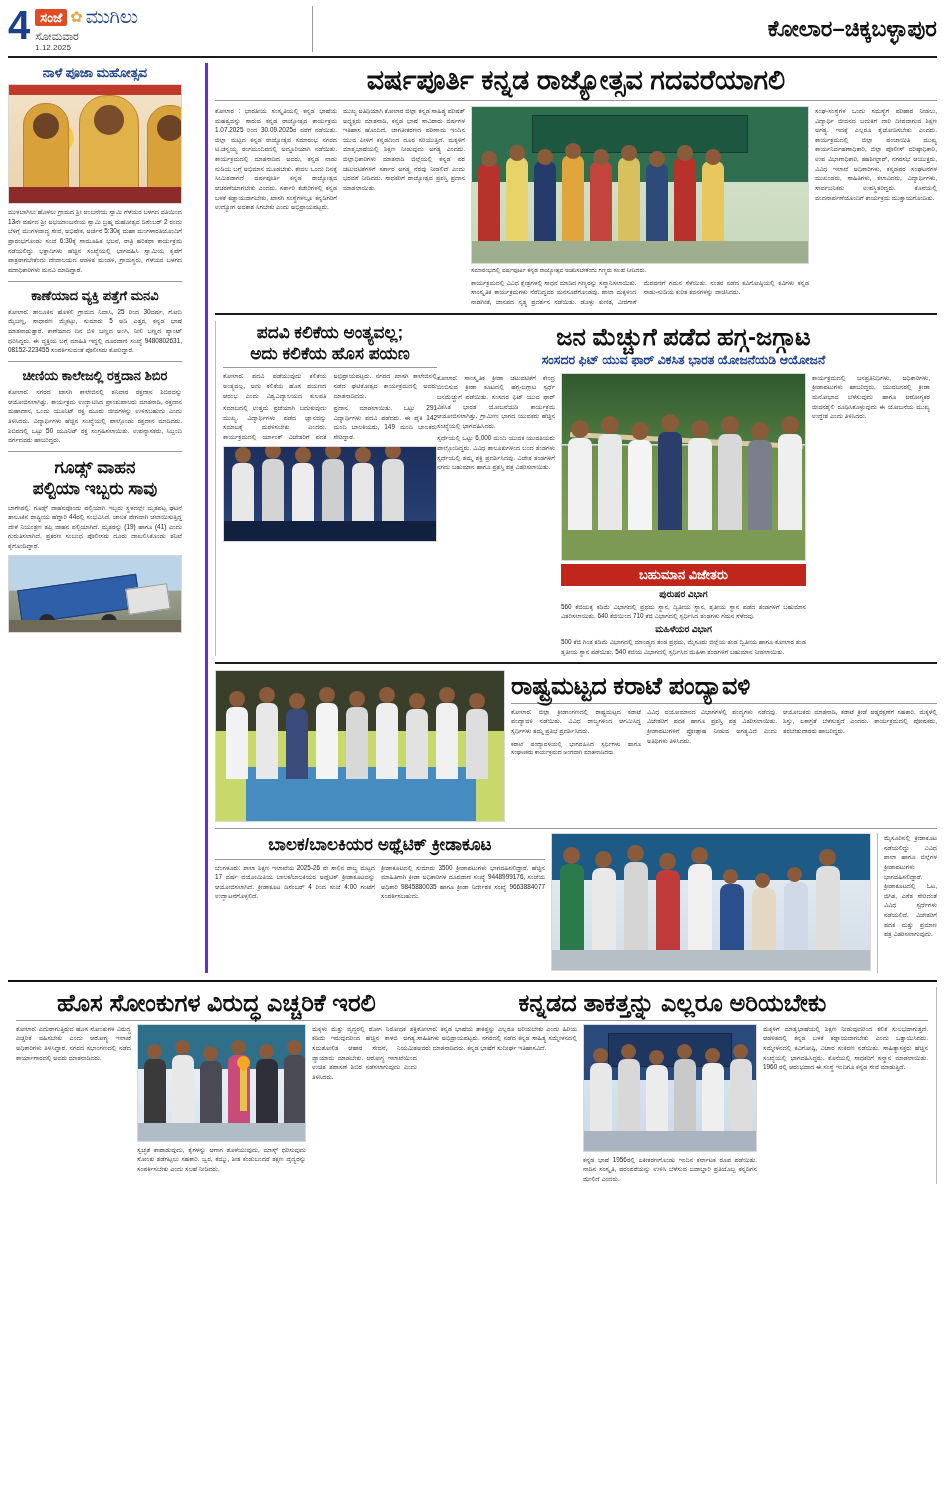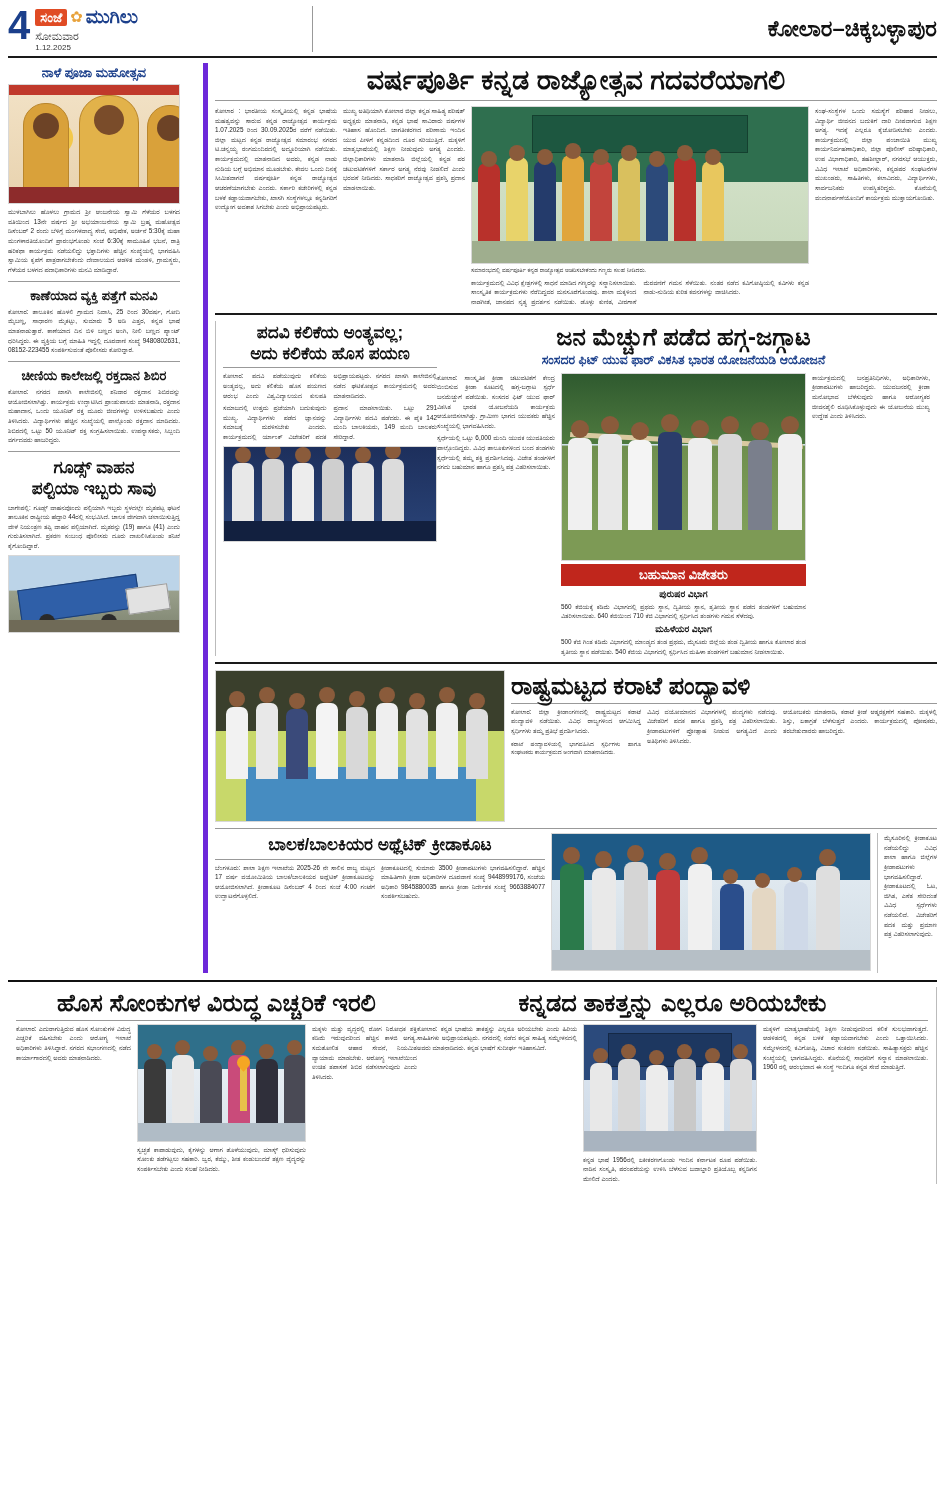--- a/index.html
+++ b/index.html
@@ -21,29 +21,29 @@
     font-size:40px; font-weight:bold; color:#1b3f8b; line-height:0.95;
     padding-right:6px; letter-spacing:-1px;
   }
   .mast-logo { display:flex; flex-direction:column; }
   .mast-logo-row { display:flex; align-items:center; gap:3px; }
   .logo-mark {
     background:#e04b24; color:#fff; font-size:13px; font-weight:bold;
     padding:2px 5px; border-radius:2px; line-height:1;
   }
   .logo-flower { color:#e8a33d; font-size:15px; }
-  .logo-word { font-size:19px; font-weight:bold; color:#1b3f8b; letter-spacing:-0.3px;}
+  .logo-word { font-size:19px; font-weight:normal; color:#1b3f8b; letter-spacing:-0.3px;}
   .mast-sub { font-size:11px; color:#333; margin-top:2px; }
   .mast-date { font-size:8px; color:#333; }
   .mast-right { flex:1; display:flex; justify-content:flex-end; align-items:flex-start; padding-top:10px; }
   .edition { font-size:22px; font-weight:bold; color:#111; letter-spacing:0px; }
 
   
   .grid { display:flex; gap:0px; margin-top:5px; }
-  .col-left { width:200px; padding-right:23px; border-right:5px solid #6d28d9; }
+  .col-left { width:200px; padding-right:23px; border-right:3px solid #6d28d9; }
   .col-main { flex:1; padding-left:7px; }
 
   .hr { border:0; border-top:1px solid #999; margin:6px 0; }
   .hr-thick { border:0; border-top:2px solid #1a1a1a; margin:6px 0; }
 
   
   .hl-xl { font-size:27px; font-weight:bold; text-align:center; line-height:1.15; color:#111; margin:2px 0 4px; }
   .hl-lg { font-size:24px; font-weight:bold; text-align:center; line-height:1.15; color:#111; margin:2px 0 3px;}
   .hl-md { font-size:17px; font-weight:bold; text-align:center; line-height:1.2; margin:2px 0 3px;}
   .hl-sm { font-size:13px; font-weight:bold; text-align:center; line-height:1.25; margin:2px 0 3px;}

